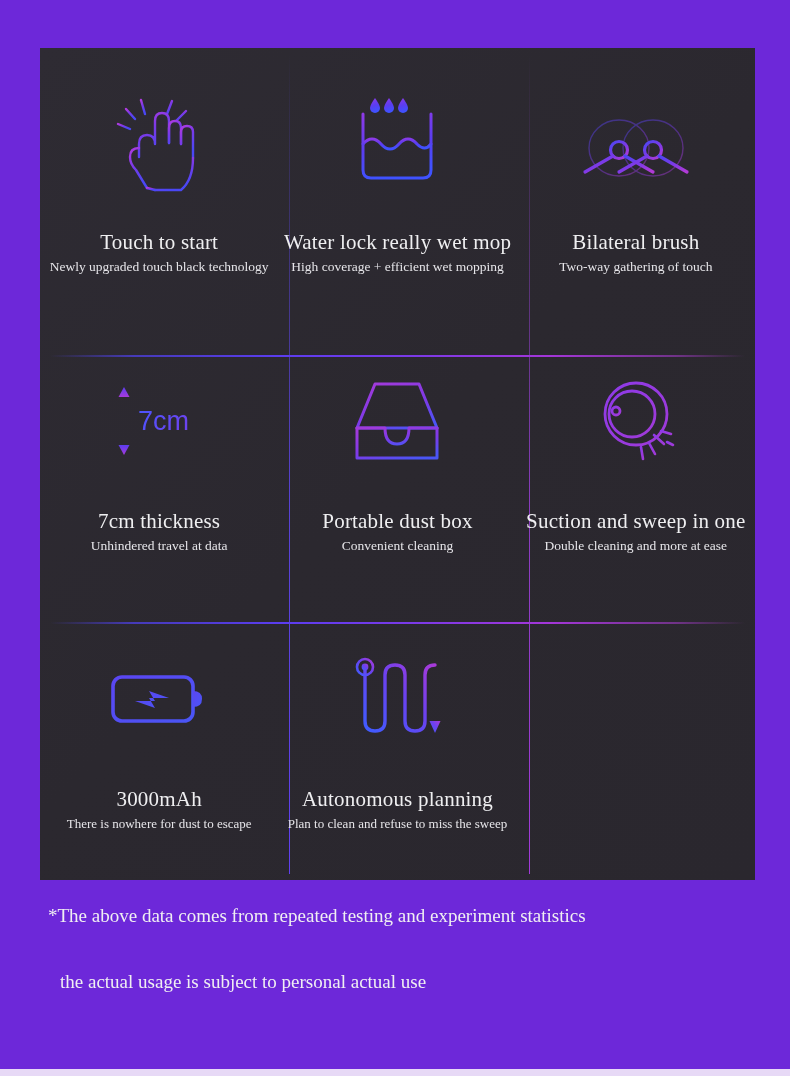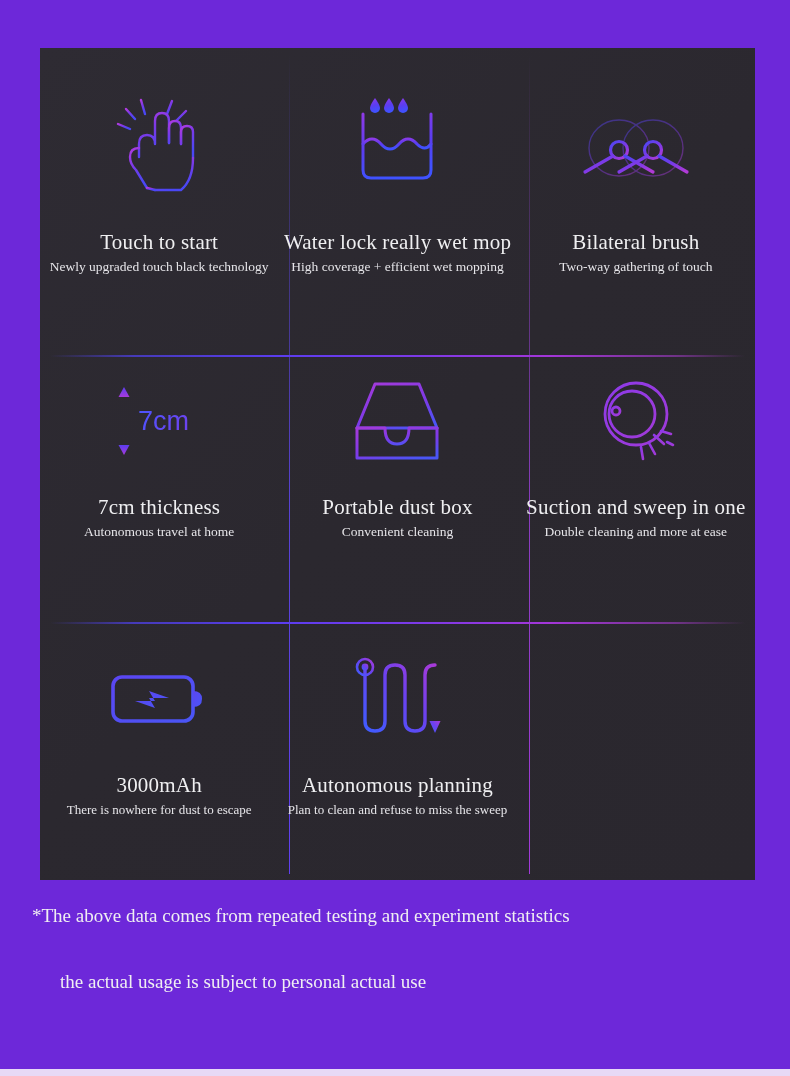--- a/index.html
+++ b/index.html
@@ -39,21 +39,21 @@
   .cell .iconwrap{
     height:140px;
     display:flex;align-items:center;justify-content:flex-start;
     margin-top:16px;
   }
   .cell .title{
     color:#efeff1;
     font-size:21px;
     letter-spacing:.2px;
     text-align:center;
-    margin-top:4px;
+    margin-top:18px;
     white-space:nowrap;
   }
   .cell .sub{
     color:#e6e5e9;
     font-size:13.5px;
     text-align:center;
     margin-top:4px;
     white-space:nowrap;
   }
   .cell.r1 .title{margin-top:16px;}
@@ -97,21 +97,21 @@
       rgba(160,65,225,.8) 55%,
       #a23ada 100%);
   }
 
   .footnotes{
     position:absolute;
     left:0;top:905px;width:790px;
   }
   .fn1{
     color:#f0eff2;font-size:19px;
-    margin-left:32px;
+    margin-left:48px;
   }
   .fn2{
     color:#f0eff2;font-size:19px;
     margin-left:60px;margin-top:44px;
   }
 
   .bottomstrip{
     position:absolute;left:0;top:1069px;
     width:790px;height:7px;
     background:#e7d9f6;
@@ -245,21 +245,21 @@
             <path d="M2 84 L94 84" stroke="url(#gBot)" stroke-width="3.4" stroke-linecap="round" fill="none"></path>
             <g stroke="url(#gArr)" stroke-width="2.6" fill="url(#gArr)">
               <path d="M22 20 L22 76" stroke-linecap="round"></path>
               <path d="M22 14 L16.5 24 L27.5 24 Z" stroke="none"></path>
               <path d="M22 82 L16.5 72 L27.5 72 Z" stroke="none"></path>
             </g>
             <text x="36" y="57" fill="url(#gTxt)" font-family="'Liberation Sans',sans-serif" font-size="27" font-weight="500">7cm</text>
           </svg>
         </div>
         <div class="title">7cm thickness</div>
-        <div class="sub">Autonomous travel at home</div>
+        <div class="sub">Unhindered travel at data</div>
       </div>
 
       <div class="cell r2">
         <div class="iconwrap">
           <svg width="100" height="86" viewBox="0 0 100 86">
             <defs>
               <linearGradient id="gBox" x1="0.2" y1="0" x2="0.8" y2="1">
                 <stop offset="0%" stop-color="#a13adb"></stop>
                 <stop offset="55%" stop-color="#7e3ae8"></stop>
                 <stop offset="100%" stop-color="#4a55f5"></stop>

